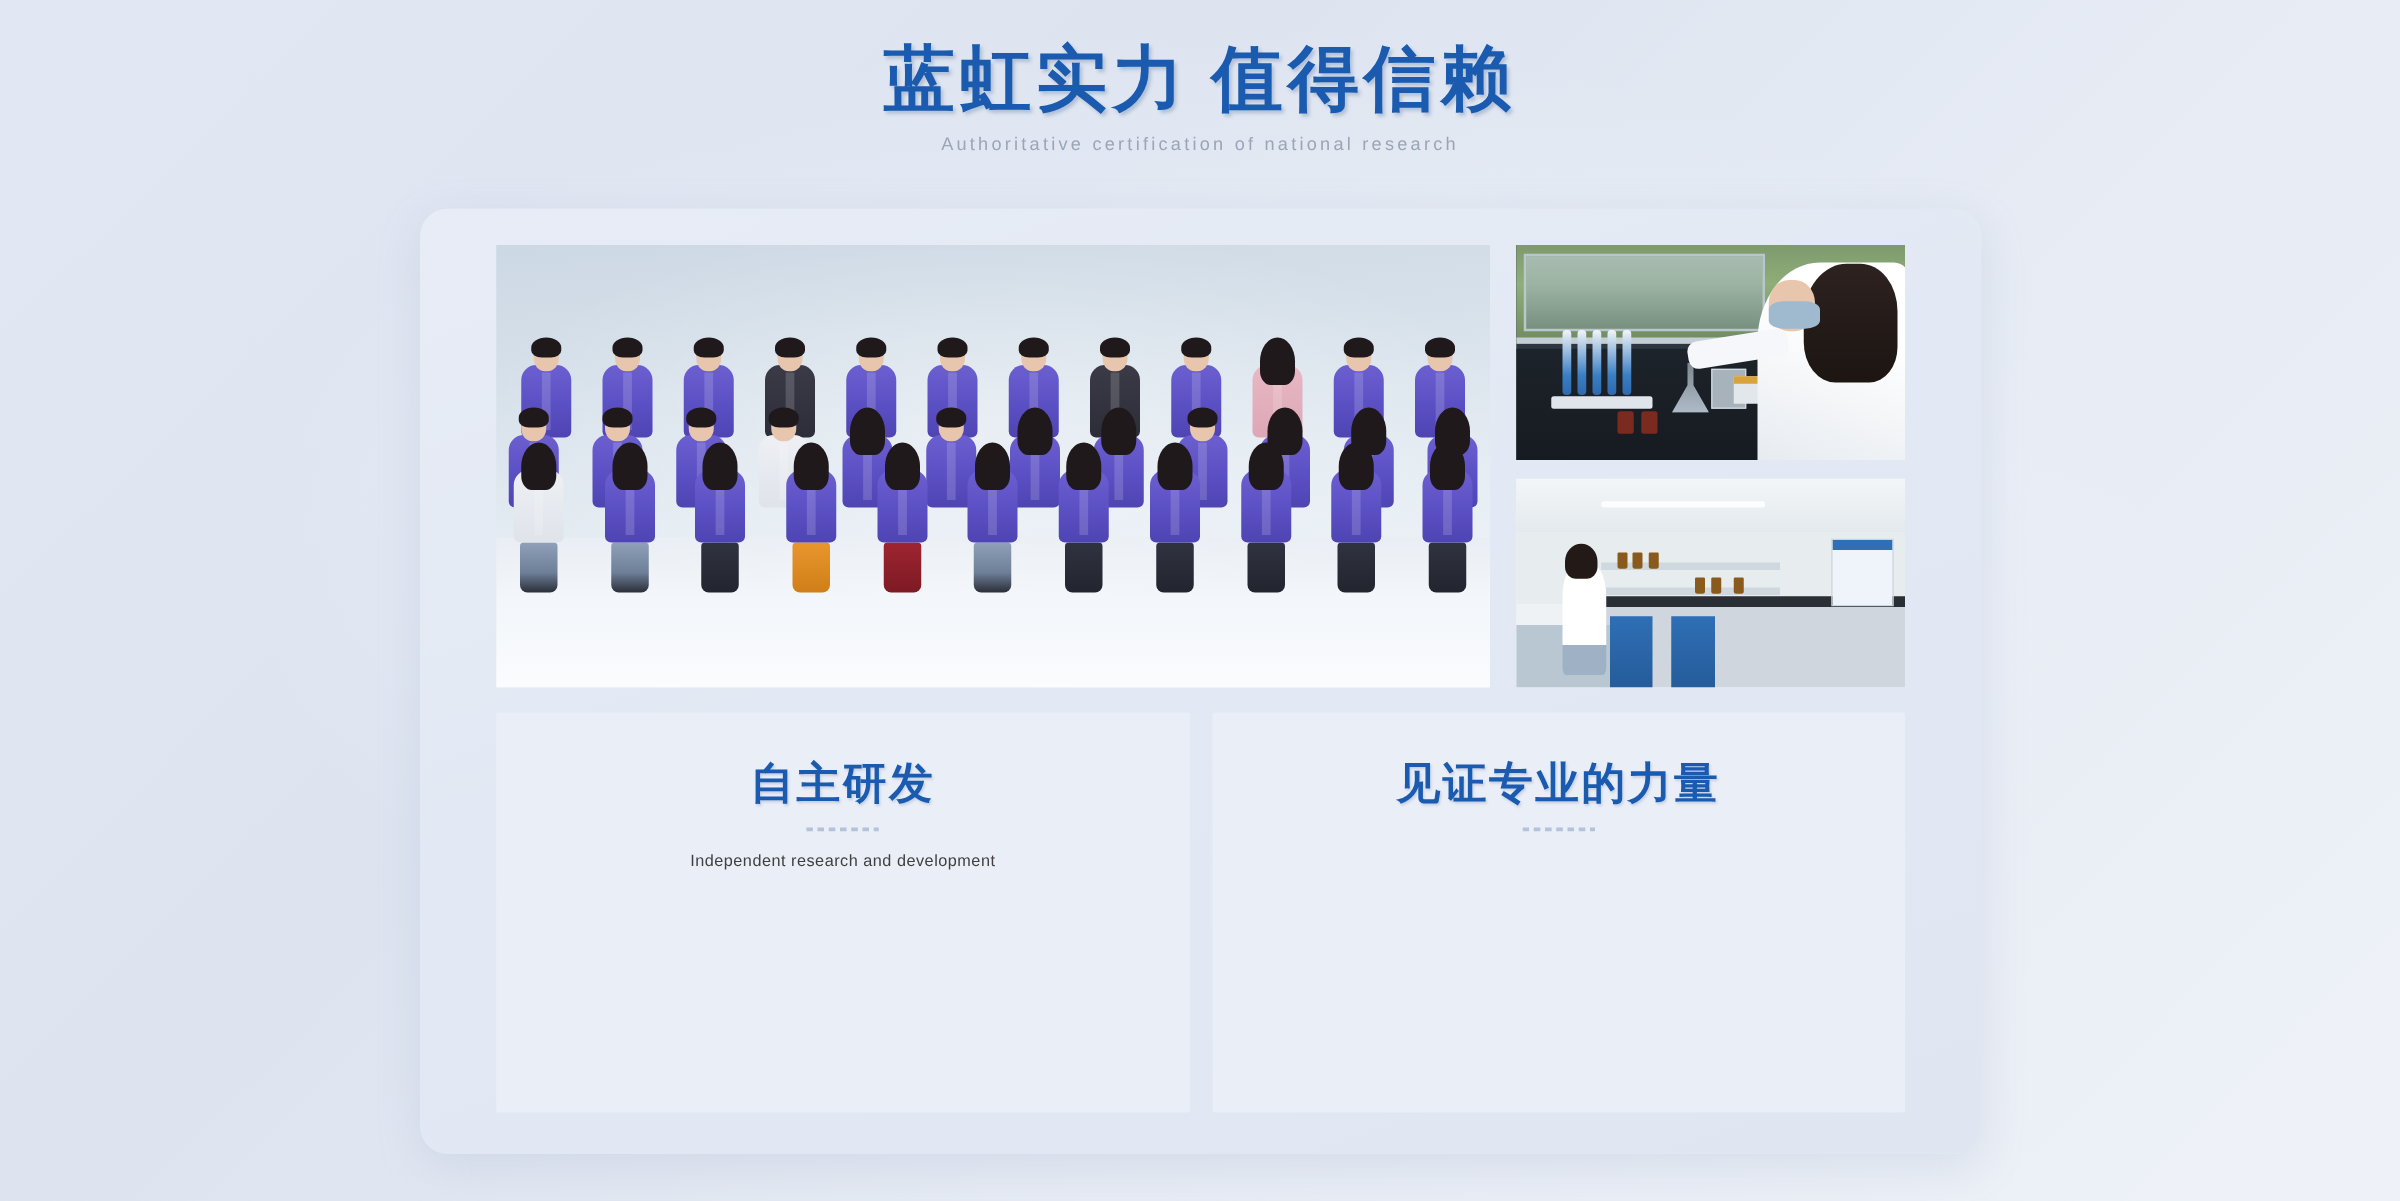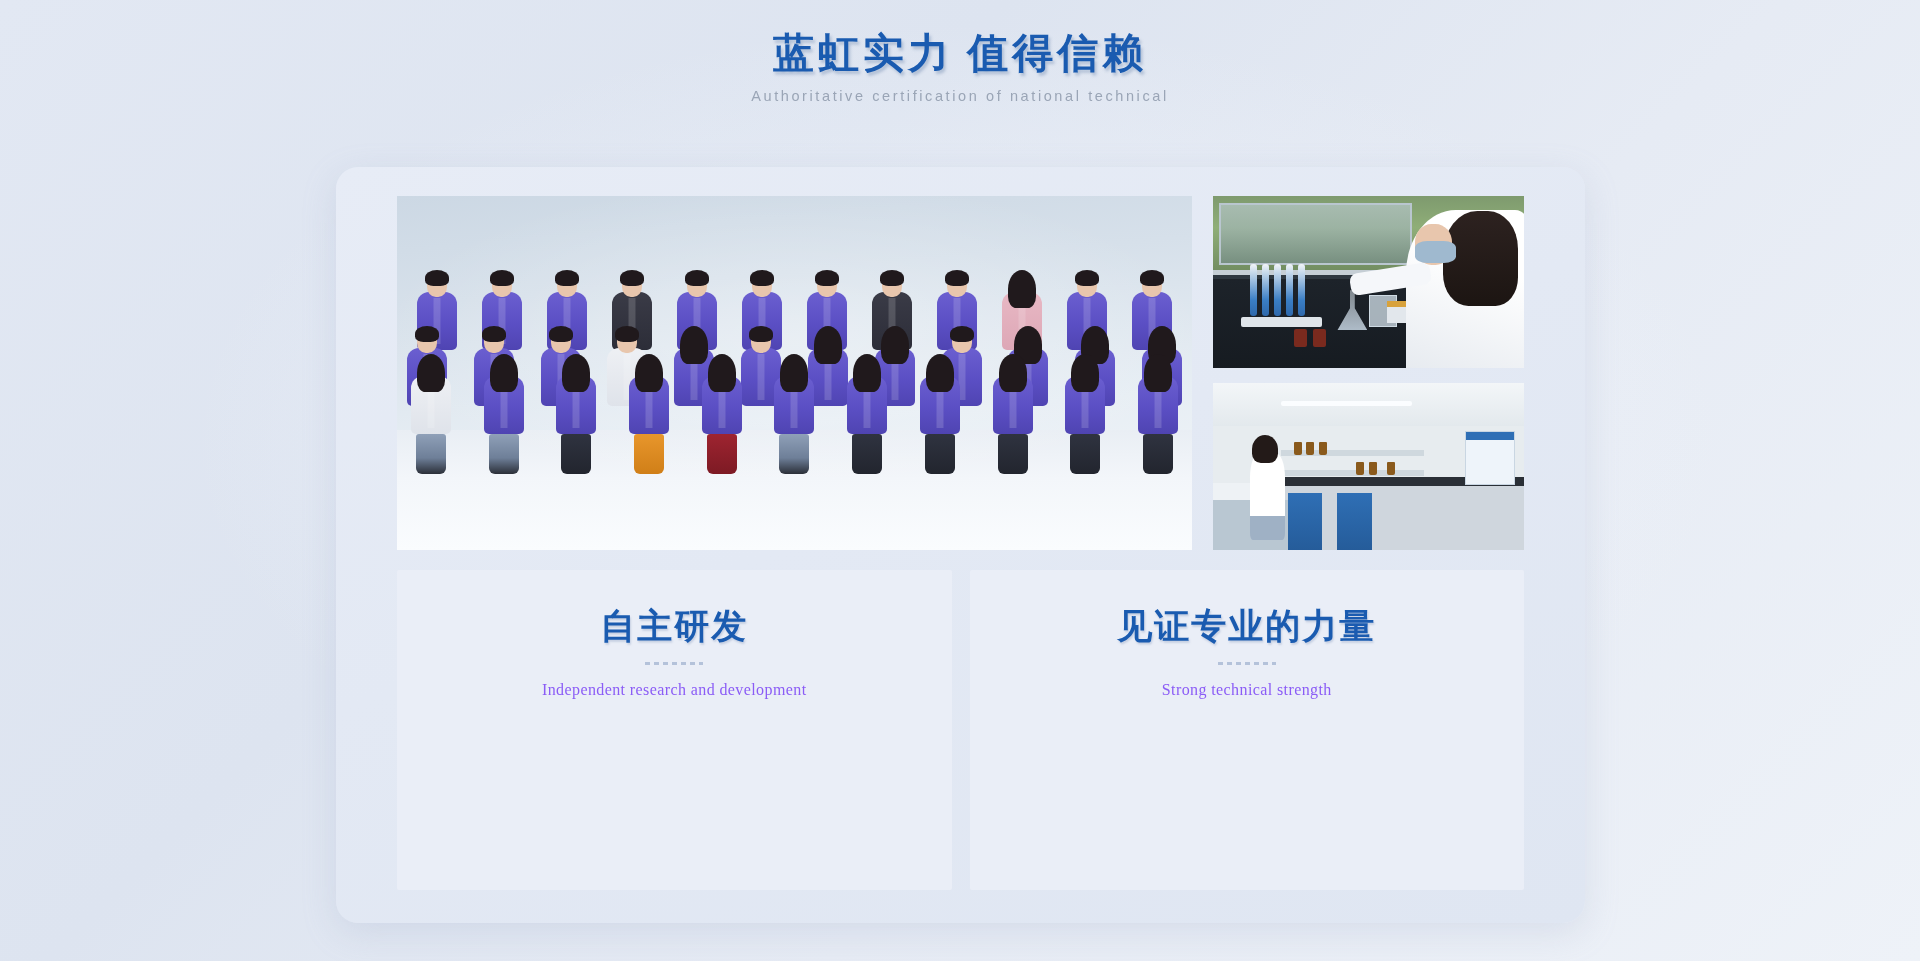--- a/index.html
+++ b/index.html
@@ -22,21 +22,21 @@
   .header {
     position: absolute;
     top: 28px;
     left: 0;
     width: 1920px;
     text-align: center;
   }
 
   .header-title {
     font-family: "Liberation Serif", serif;
-    font-size: 41px;
+    font-size: 57px;
     font-weight: bold;
     color: #1a5bb0;
     letter-spacing: 4px;
     line-height: 1.25;
     text-shadow: 2px 3px 3px rgba(120,145,180,0.45);
   }
 
   .header-subtitle {
     margin-top: 9px;
     font-family: "Liberation Sans", sans-serif;
@@ -266,44 +266,44 @@
     margin: 12px auto 0;
     width: 58px;
     height: 3px;
     background-image: linear-gradient(to right, #b4c2da 0 5px, transparent 5px 9px);
     background-size: 9px 3px;
     background-repeat: repeat-x;
   }
 
   .card-subtitle {
     margin-top: 16px;
-    font-family: Liberation Serif, serif;
-    font-size: 16px;
-    color: #8b5cf6;
+    font-family: Liberation Sans, sans-serif;
+    font-size: 13px;
+    color: #404040;
     letter-spacing: 0.4px;
   }
 
   .card-body {
     margin-top: 31px;
     font-family: "Liberation Serif", serif;
     font-size: 26px;
     font-weight: bold;
     color: #1a5bb0;
     line-height: 1.55;
     letter-spacing: 1.5px;
     text-shadow: 1px 1px 2px rgba(140,160,190,0.3);
   }
   .card-body .line { display: block; }
 </style>
 </head>
 <body>
 
 <div class="header">
   <div class="header-title">蓝虹实力  值得信赖</div>
-  <div class="header-subtitle">Authoritative certification of national technical</div>
+  <div class="header-subtitle">Authoritative certification of national research</div>
 </div>
 
 <div class="panel">
 
   <div class="photos">
 
     <div class="photo photo-main">
       <div class="studio-floor"></div>
       <div class="crowd">
 
@@ -562,17 +562,16 @@
 
     <div class="card">
       <div class="card-title">自主研发</div>
       <div class="card-divider"></div>
       <div class="card-subtitle">Independent research and development</div>
     </div>
 
     <div class="card">
       <div class="card-title">见证专业的力量</div>
       <div class="card-divider"></div>
-      <div class="card-subtitle">Strong technical strength</div>
     </div>
 
   </div>
 </div>
 
 </body></html>

